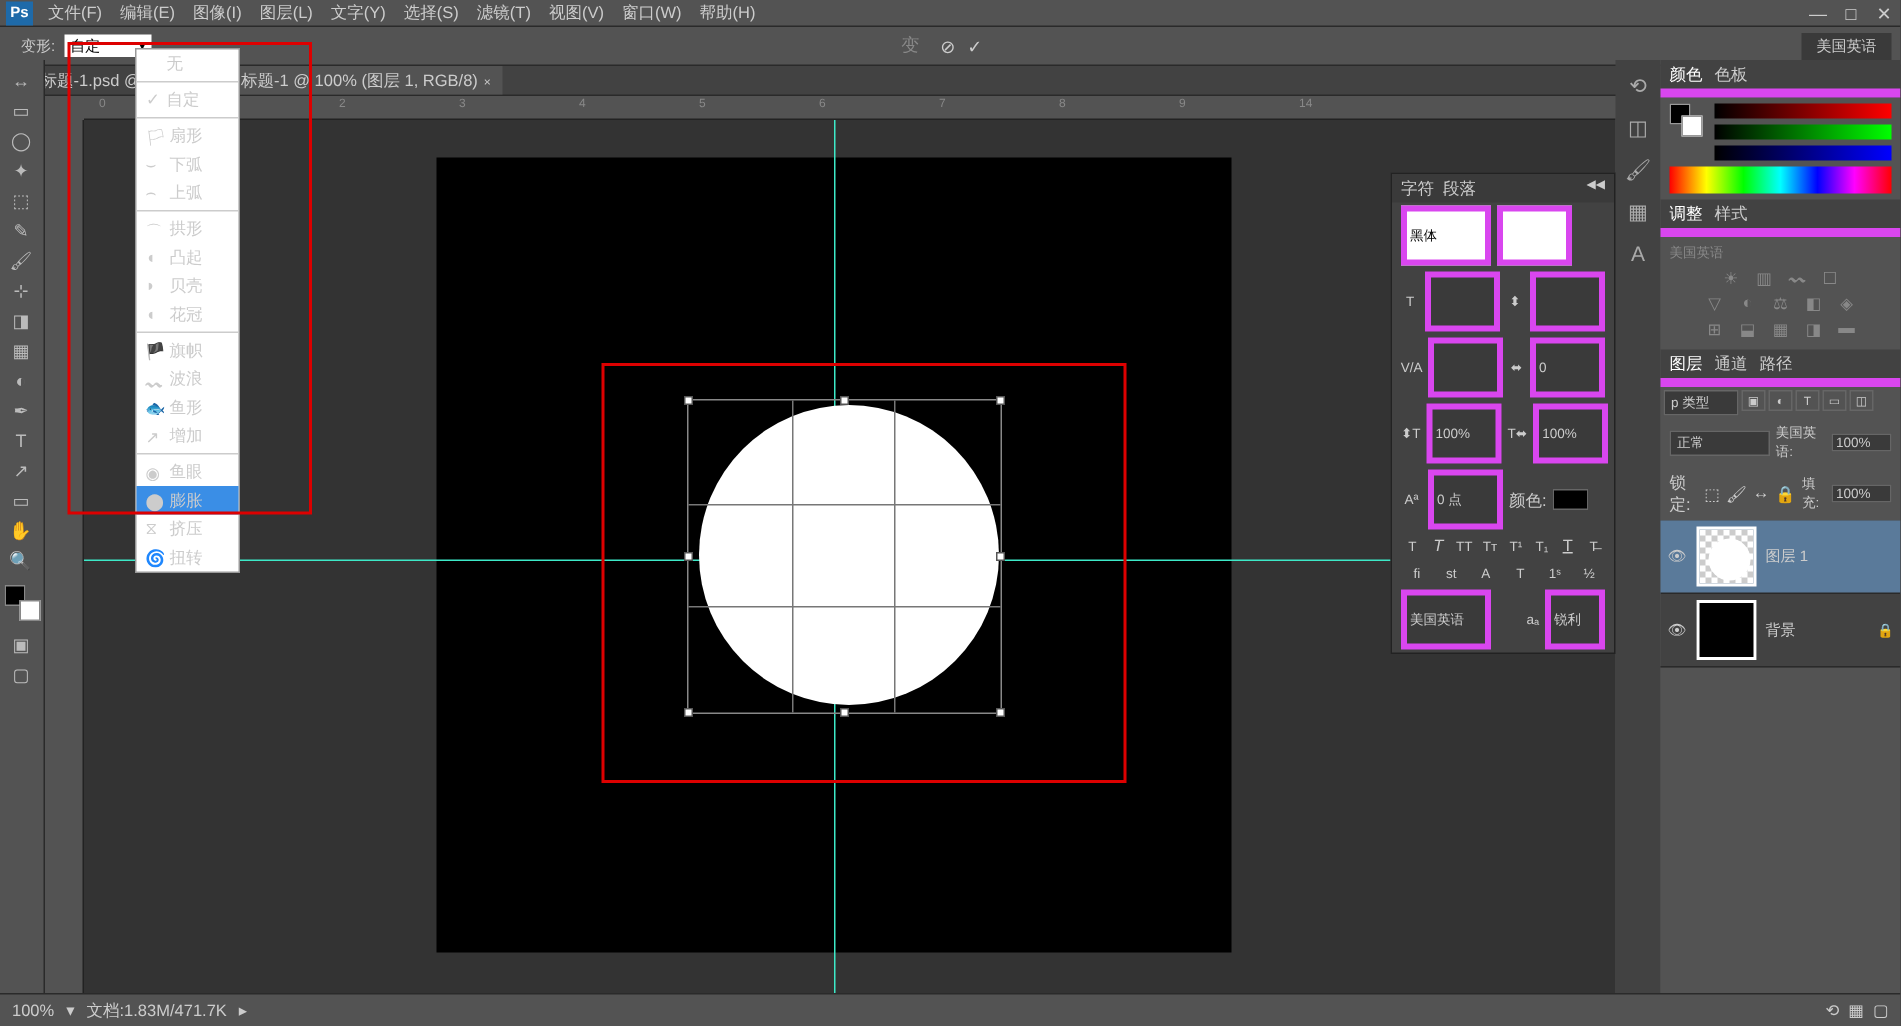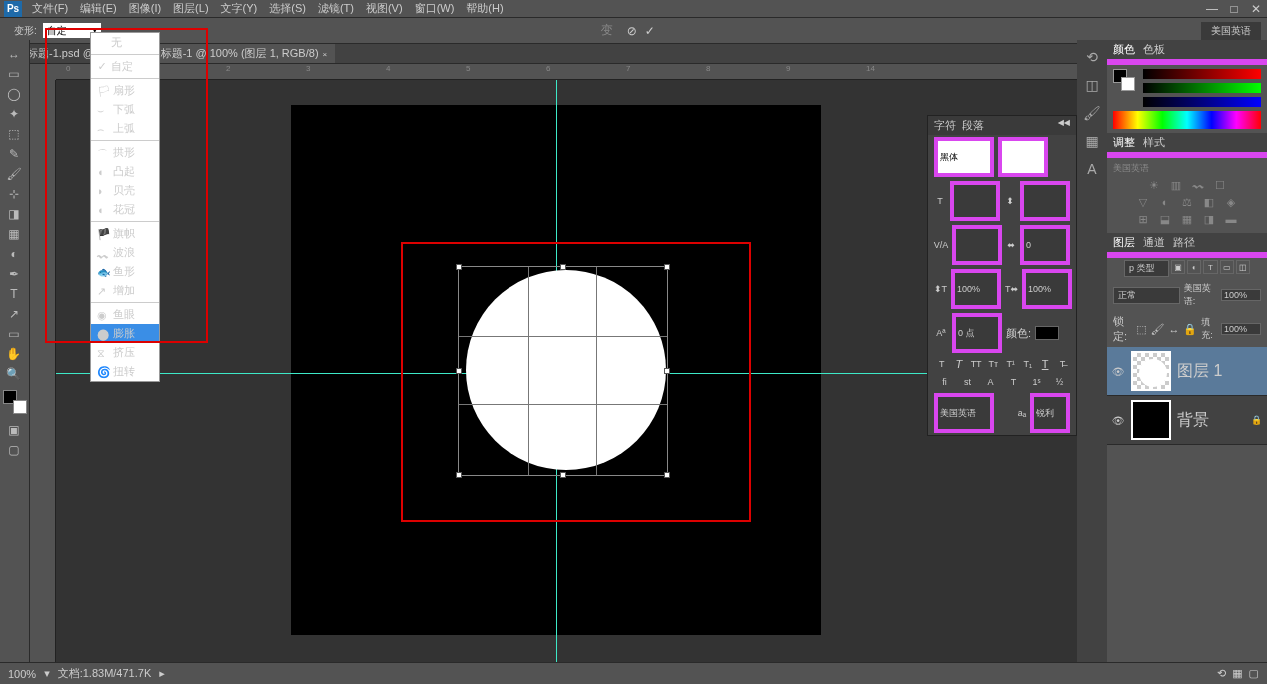--- a/index.html
+++ b/index.html
@@ -53,33 +53,33 @@
 .sliders{padding-left:30px}
 .slider{height:10px;margin-bottom:4px;background:linear-gradient(90deg,#000,#f00)}
 .slider.g{background:linear-gradient(90deg,#000,#0f0)}
 .slider.b{background:linear-gradient(90deg,#000,#00f)}
 .spectrum{height:18px;background:linear-gradient(90deg,#f00,#ff0,#0f0,#0ff,#00f,#f0f,#f00);margin-top:4px}
 .adjust-panel{padding:4px 6px}
 .adjust-row{display:flex;gap:6px;justify-content:center;margin:3px 0}
 .adj-ico{width:16px;height:14px;display:flex;align-items:center;justify-content:center;font-size:11px;color:#888}
 .layers-panel{flex:1;display:flex;flex-direction:column}
 .layers-ctrl{padding:3px 6px;display:flex;gap:4px;align-items:center;font-size:9px}
-.lyr-filter{display:flex;gap:2px;padding:2px 17px}
+.lyr-filter{display:flex;gap:2px;padding:2px 2px}
 .lyr-filter-btn{width:16px;height:14px;border:1px solid #666;font-size:8px;display:flex;align-items:center;justify-content:center}
 .lyr-dd{background:#3a3a3a;border:1px solid #666;padding:1px 4px;font-size:9px;width:50px}
 .lyr-opacity{margin-left:auto;font-size:9px}
 .lyr-input{background:#3a3a3a;border:1px solid #666;width:40px;padding:0 2px;font-size:9px;color:#ccc}
 .layerlist{flex:1;background:#424242}
 .layer{display:flex;align-items:center;padding:4px;gap:6px;border-bottom:1px solid #2a2a2a}
 .layer.sel{background:#5a7a9a}
 .layer-eye{width:14px;text-align:center;font-size:10px}
 .layer-thumb{width:40px;height:40px;background:#222;border:2px solid #fff;position:relative;overflow:hidden}
 .thumb-checker{background:repeating-conic-gradient(#ccc 0 25%,#fff 0 50%) 0 0/8px 8px}
 .thumb-circ{position:absolute;width:28px;height:28px;background:#fff;border-radius:50%;left:6px;top:6px}
-.layer-name{font-size:16px}
+.layer-name{font-size:10px}
 .char-panel{position:absolute;top:115px;right:190px;width:150px;background:#424242;border:1px solid #222;z-index:10}
 .char-hdr{display:flex;padding:2px 6px;font-size:10px;gap:6px;background:#3a3a3a}
 .char-row{display:flex;padding:2px 6px;gap:4px;align-items:center}
 .char-input{background:#3a3a3a;border:4px solid #d946ef;width:50px;height:14px;font-size:9px;color:#ccc;padding:16px 2px}
 .char-input.fill{background:#fff;color:#000}
 .char-ico-row{display:flex;padding:2px 6px;gap:2px;justify-content:space-around}
 .char-ico{width:14px;height:14px;font-size:9px;display:flex;align-items:center;justify-content:center}
 .char-sw{width:24px;height:14px;background:#000;border:1px solid #666}
 .status{position:absolute;bottom:0;left:0;right:0;height:22px;background:#535353;border-top:1px solid #2a2a2a;display:flex;align-items:center;padding:0 8px;font-size:10px;gap:8px}
 .status-right{margin-left:auto;display:flex;gap:6px}

